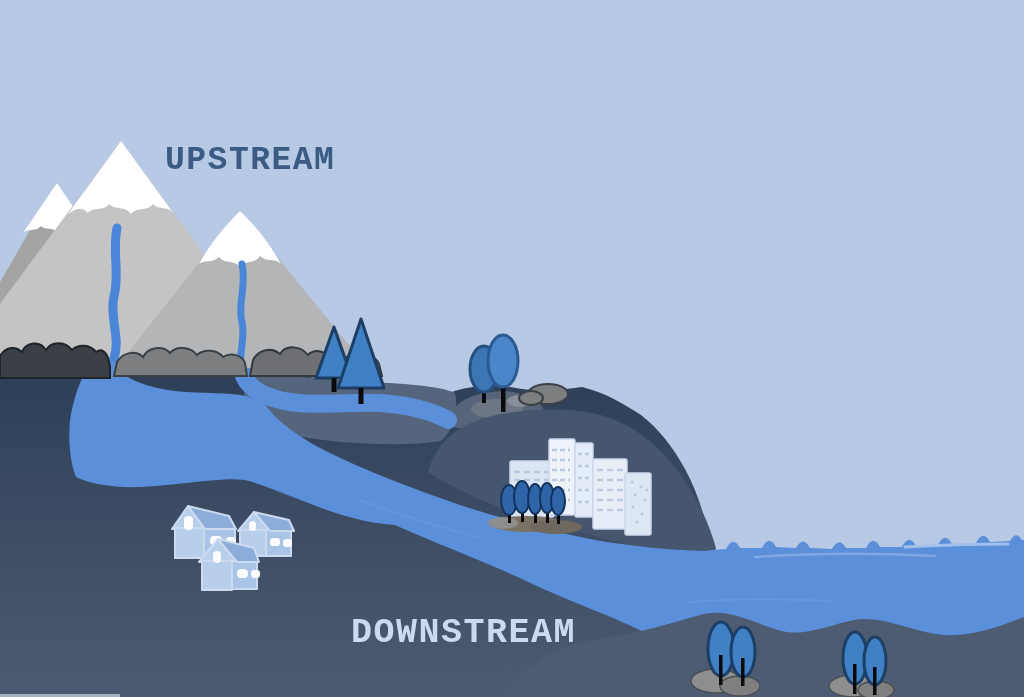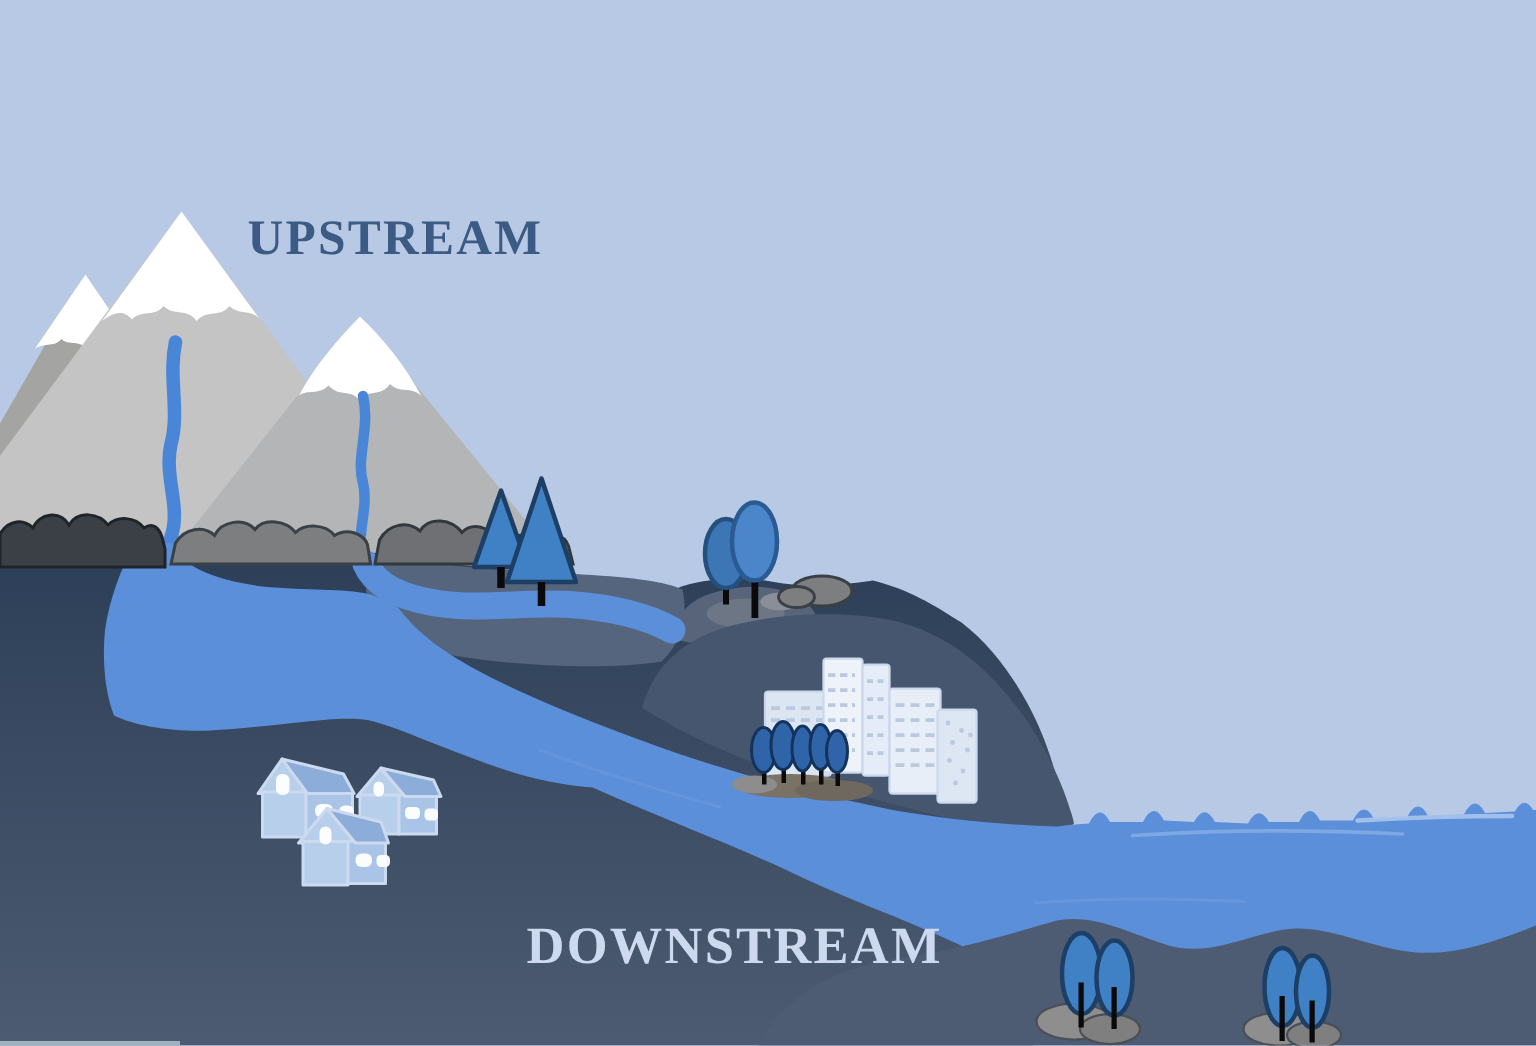--- a/index.html
+++ b/index.html
@@ -1,17 +1,17 @@
 <!DOCTYPE html>
 <html style="--sky: #b8c9e6; --label_upstream: #3c5b84; --label_downstream: #ccd9ef; --mountain_small: #a4a5a3; --mountain_large: #c3c4c3; --mountain_right: #b3b5b6; --snow: #ffffff; --stream: #4a86d8; --water: #5b8fd9; --water_highlight: #8ab1e6; --bush_dark: #3a4046; --rock_light: #7d7e7f; --rock_mid: #6e7073; --rock_gray: #8e8e8e; --terrain_dark: #2d3f58; --terrain_light: #4c5b71; --plateau: #55657d; --mound: #57647a; --hill: #46566e; --bank: #4d5c72; --tree_fill: #4080c4; --tree_fill_dark: #2f64a8; --tree_outline: #1d3f66; --trunk: #0a0a0a; --building_light: #dce6f3; --building_white: #eef3fa; --building_line: #b9c9e0; --house_wall: #a9c4e7; --house_front: #b7cfeb; --house_roof: #8cadd9; --house_outline: #ccdaf0; --window: #ffffff; --mound_brown: #7a7265;"><head>
 <meta charset="utf-8">
 <style>
   html,body{margin:0;padding:0;background:#b8c9e6;}
   .stage{position:relative;width:1024px;height:697px;overflow:hidden;
-         font-family:Liberation Serif, serif;}
+         font-family:Liberation Mono, monospace;}
   svg{display:block;}
   
   .sky          {fill:var(--sky,#b8c9e6);}
   .mtn-small    {fill:var(--mountain_small,#a4a5a3);}
   .mtn-large    {fill:var(--mountain_large,#c3c4c3);}
   .mtn-right    {fill:var(--mountain_right,#b3b5b6);}
   .snow         {fill:var(--snow,#ffffff);}
   .stream       {stroke:var(--stream,#4a86d8);fill:none;stroke-linecap:round;}
   .water        {fill:var(--water,#5b8fd9);}
   .water-stroke {stroke:var(--water,#5b8fd9);fill:none;stroke-linecap:round;}

